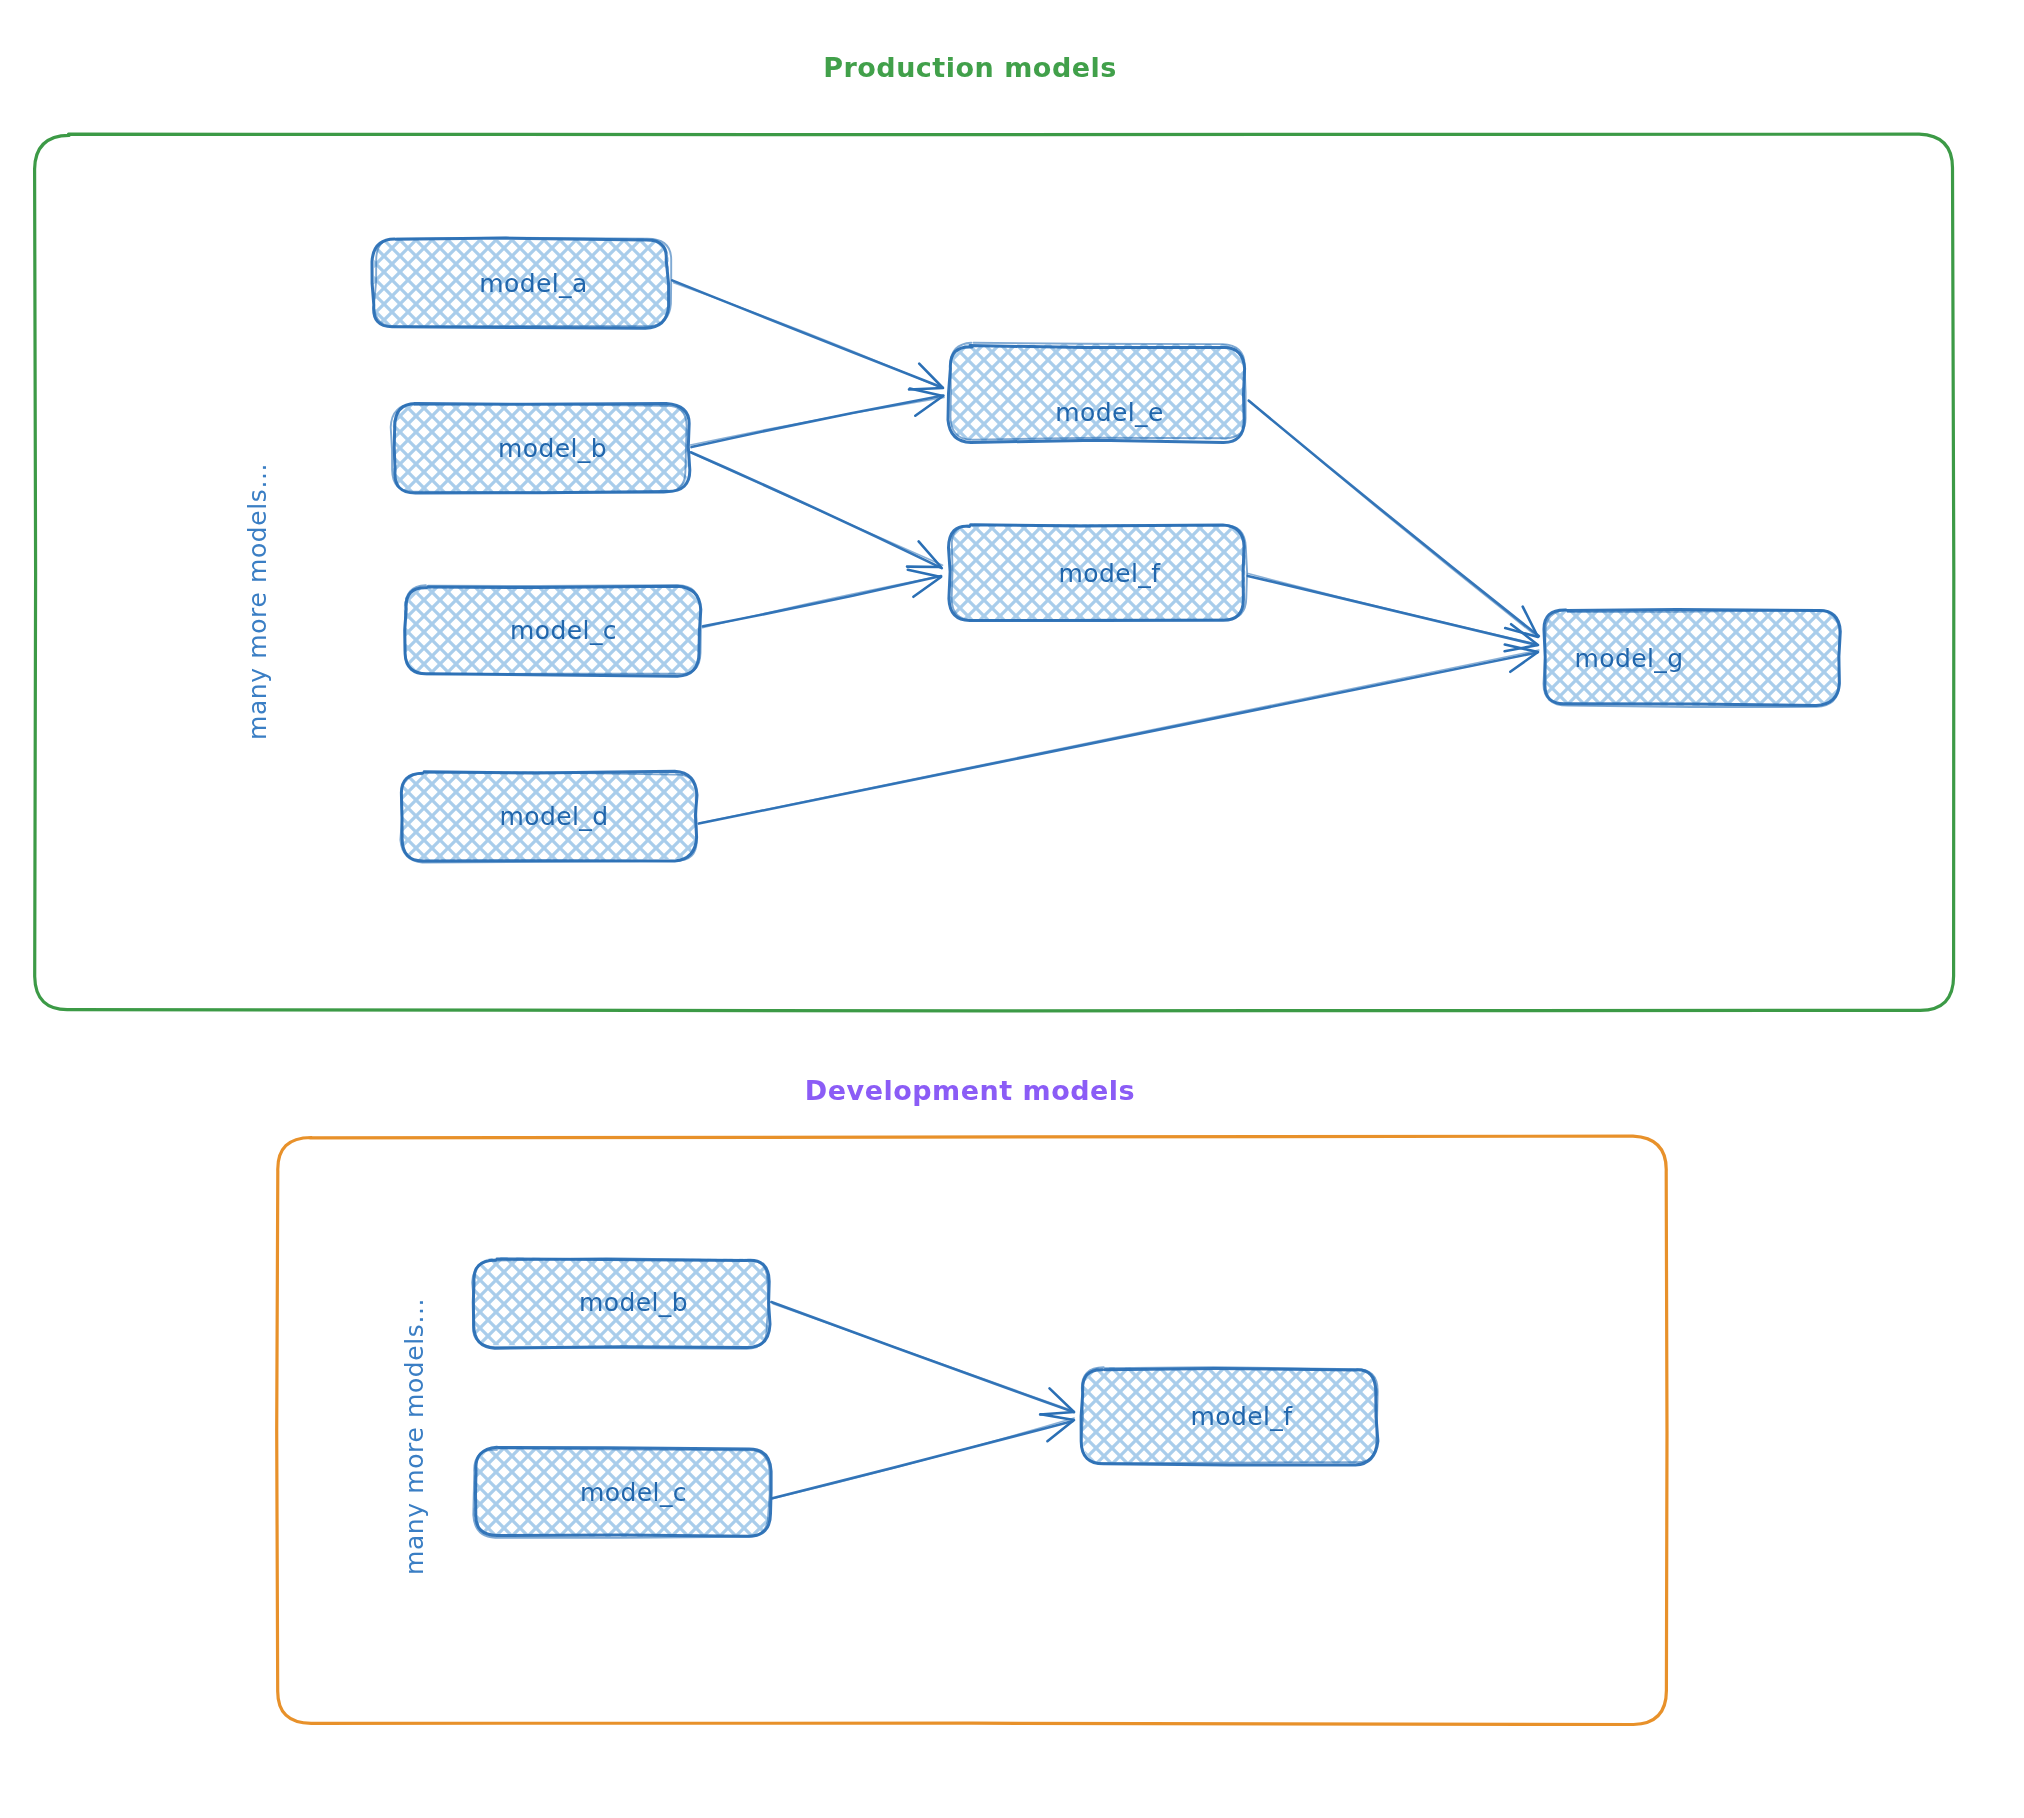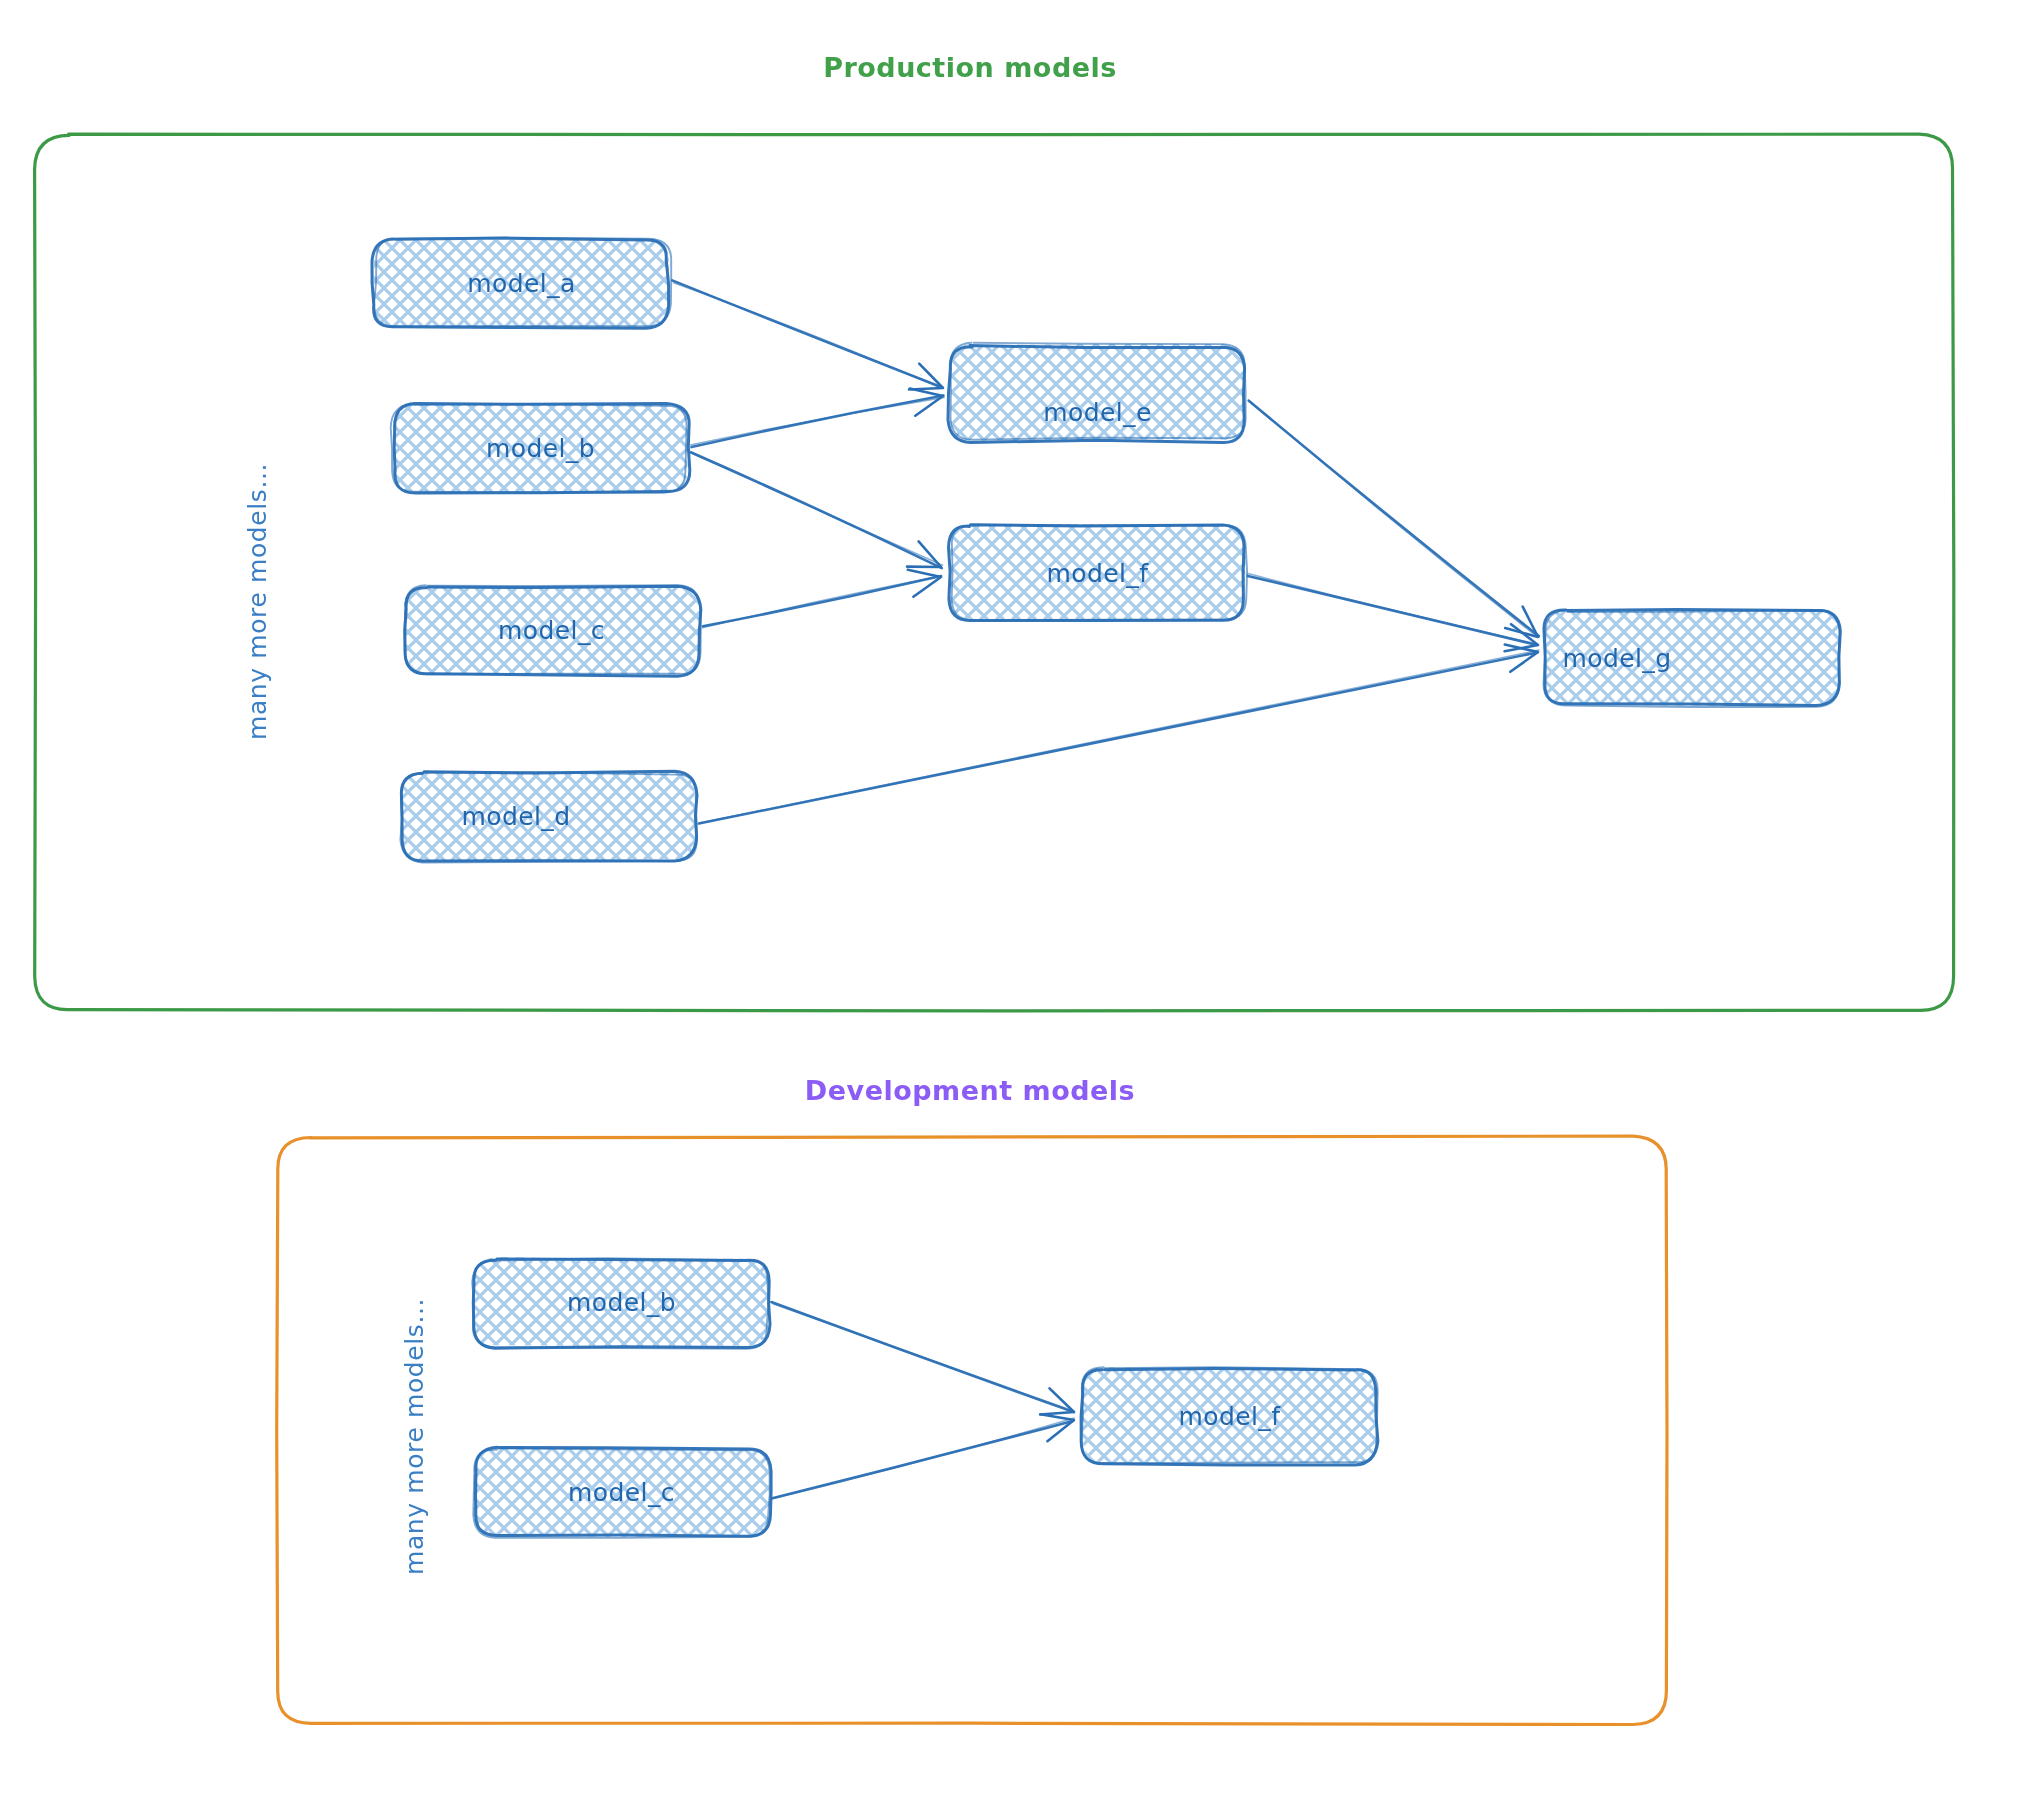--- a/index.html
+++ b/index.html
@@ -41,20 +41,21 @@
 
   .node-label {
     position: absolute;
     font-family: "DejaVu Sans", sans-serif;
     font-size: 25px;
     color: #2166ac;
     font-weight: 500;
     white-space: nowrap;
     transform: translate(-50%, -50%);
     letter-spacing: 0.4px;
+    margin-left: 12px;
   }
   .side-label {
     position: absolute;
     font-family: "DejaVu Sans", sans-serif;
     font-size: 25px;
     color: #3a7ec4;
     font-weight: 500;
     white-space: nowrap;
     letter-spacing: 0.6px;
     transform-origin: 0 0;
@@ -144,21 +145,21 @@
       <path d="M 496.9,1448.5 L 607.4,1449.4 L 745.6,1450.3 Q 768.0,1448.4 769.6,1470.9 L 769.7,1493.9 L 768.2,1514.5 Q 768.6,1536.8 745.6,1536.8 L 620.0,1537.9 L 495.2,1537.8 Q 474.5,1536.8 473.3,1515.0 L 473.8,1493.3 L 474.3,1472.6 Q 472.7,1448.4 496.8,1449.9" fill="none" stroke="#2a6fb5" stroke-width="1.9" stroke-opacity="0.6" stroke-linecap="round" stroke-linejoin="round"></path>
       <path d="M 1103.3,1367.2 L 1215.4,1368.9 L 1355.9,1368.8 Q 1377.0,1367.9 1378.0,1389.5 L 1377.4,1416.3 L 1376.2,1441.5 Q 1377.1,1462.5 1354.2,1463.4 L 1230.0,1462.3 L 1103.3,1462.7 Q 1082.7,1462.3 1083.0,1439.9 L 1081.3,1416.4 L 1081.8,1389.0 Q 1081.0,1367.8 1104.1,1367.1" fill="url(#hatch)" stroke="none"></path>
       <path d="M 1104.9,1369.7 L 1215.6,1368.6 L 1355.3,1369.9 Q 1375.7,1368.7 1375.8,1392.0 L 1376.0,1416.7 L 1377.9,1441.0 Q 1375.4,1463.8 1355.5,1465.0 L 1229.5,1465.1 L 1104.0,1463.8 Q 1081.3,1464.1 1081.2,1441.4 L 1081.1,1416.0 L 1082.8,1392.5 Q 1080.7,1369.1 1102.6,1369.7" fill="none" stroke="#2a6fb5" stroke-width="3.0" stroke-opacity="0.95" stroke-linecap="round" stroke-linejoin="round"></path>
       <path d="M 1104.6,1368.3 L 1213.4,1367.1 L 1354.9,1369.3 Q 1377.9,1368.2 1377.7,1391.3 L 1377.1,1416.4 L 1376.2,1441.2 Q 1376.4,1463.6 1354.6,1462.1 L 1229.2,1462.7 L 1102.8,1463.3 Q 1082.1,1464.3 1081.3,1441.3 L 1083.1,1415.5 L 1081.9,1389.6 Q 1080.8,1367.3 1103.7,1367.2" fill="none" stroke="#2a6fb5" stroke-width="1.9" stroke-opacity="0.6" stroke-linecap="round" stroke-linejoin="round"></path>
     </svg>
 
   <div id="labels-host">
       <div class="node-label" style="left: 521.5px; top: 283px;">model_a</div>
       <div class="node-label" style="left: 540.5px; top: 448px;">model_b</div>
       <div class="node-label" style="left: 551.5px; top: 630px;">model_c</div>
-      <div class="node-label" style="left: 516px; top: 816px;">model_d</div>
+      <div class="node-label" style="left: 542px; top: 816px;">model_d</div>
       <div class="node-label" style="left: 1097.5px; top: 412px;">model_e</div>
       <div class="node-label" style="left: 1097.5px; top: 572.5px;">model_f</div>
       <div class="node-label" style="left: 1617px; top: 657.5px;">model_g</div>
       <div class="node-label" style="left: 621.5px; top: 1302px;">model_b</div>
       <div class="node-label" style="left: 621.5px; top: 1492px;">model_c</div>
       <div class="node-label" style="left: 1229.5px; top: 1415.5px;">model_f</div>
     </div>
 </div>
 
 </body></html>

